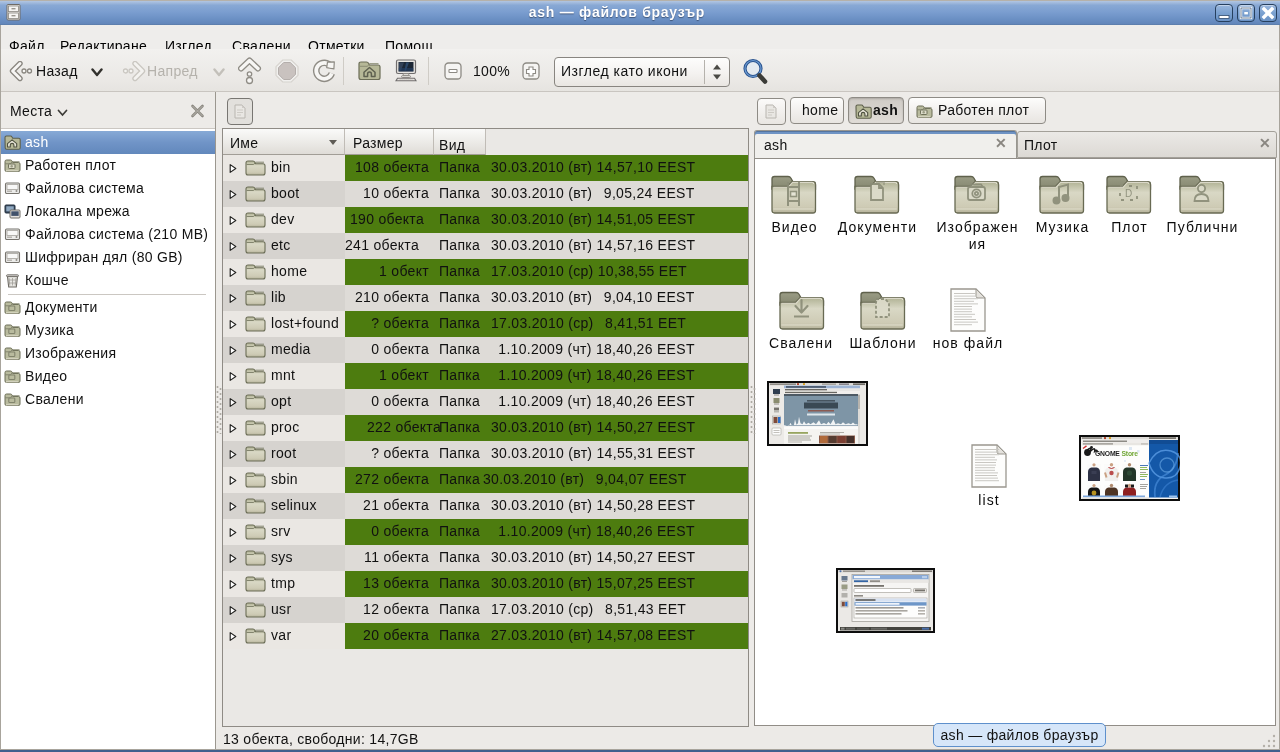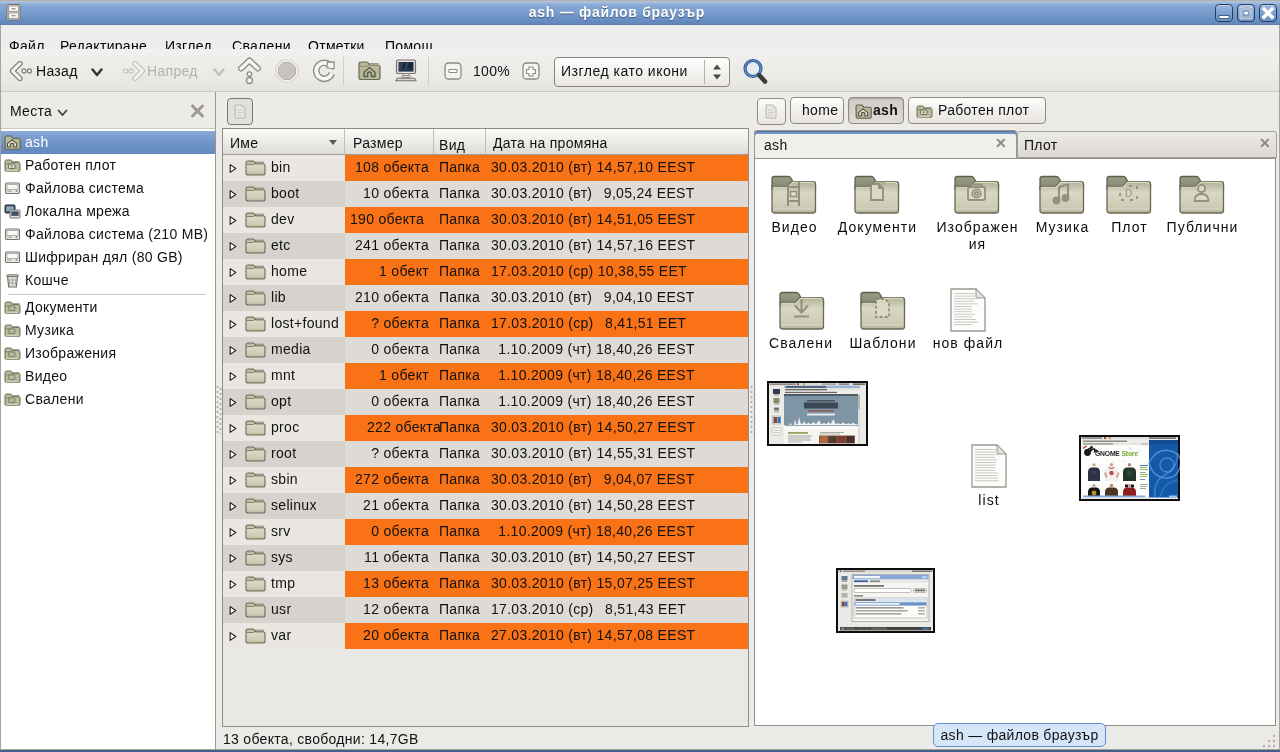--- a/index.html
+++ b/index.html
@@ -13,21 +13,21 @@
 .tsep{top:57px;width:1px;height:28px;background:#cfccc6;}
 #sidebar-head{left:1px;top:92px;width:215px;height:37px;border-bottom:1px solid #cbc7c2;}
 #sidebar{left:1px;top:129px;width:214px;height:620px;background:#fff;}
 #sidebar-border{left:215px;top:92px;width:1px;height:657px;background:#9b978f;}
 .srow{left:0;width:214px;height:23px;}
 .srow .lbl{position:absolute;left:25px;top:3px;}
 .sel{left:0;width:215px;background:linear-gradient(180deg,#87aad6 0%,#7094c7 50%,#6288bc 100%);color:#fff;}
 #midpane{left:222px;top:128px;width:527px;height:599px;border:1px solid #8f8b85;background:#eae8e5;}
 .lhead{top:0;height:26px;background:linear-gradient(180deg,#fafaf9 0%,#eeedea 45%,#dfdcd7 100%);border-right:1px solid #c0bcb6;border-bottom:1px solid #a19d96;}
 .lrow{left:0;width:525px;height:26px;}
-.r0{background:#f97316;text-decoration:underline;}
+.r0{background:#4d7c0f;text-decoration:underline;}
 .r1{background:#dedbd7;}
 .c0{background:#eae7e3;}
 .c1{background:#d6d3cf;}
 .cell{position:absolute;top:4px;}
 #statusbar{left:216px;top:727px;width:1064px;height:22px;background:#eceae7;}
 #rp-white{left:754px;top:158px;width:522px;height:568px;background:#fff;border:1px solid #918d87;}
 .crumb{top:97px;height:27px;border:1px solid #8e8b85;border-radius:4px;background:linear-gradient(180deg,#fdfdfc 0%,#f2f0ee 50%,#e8e5e1 100%);}
 .crumb.pressed{background:linear-gradient(180deg,#cfcbc5 0%,#d9d5d0 60%,#e0dcd7 100%);box-shadow:inset 0 1px 2px rgba(0,0,0,.18);}
 .tab-x{color:#8a8781;font-size:14px;font-weight:bold;}
 .ilabel{position:absolute;text-align:center;line-height:17px;letter-spacing:1.05px;color:#0c0c0c;}
@@ -292,23 +292,20 @@
       <svg class="abs" style="left:105px;top:10px" width="10" height="7" viewBox="0 0 10 7">
         <path d="M1,1 L5,6 L9,1 Z" fill="#5e5b55"></path>
       </svg>
     </div>
     <div class="lhead abs" style="left:122px;width:89px">
       <span class="abs" style="left:8px;top:6px">Размер</span>
     </div>
     <div class="lhead abs" style="left:211px;width:52px">
       <span class="abs" style="left:5px;top:8px">Вид</span>
     </div>
-    <div class="lhead abs" style="left:263px;width:262px;border-right:none">
-      <span class="abs" style="left:7px;top:6px">Дата на промяна</span>
-    </div>
     <div class="lrow r0 abs" style="top:26px">
       <div class="abs c0" style="left:0;top:0;width:122px;height:26px"></div>
       <svg class="abs" style="left:5px;top:8px" width="10" height="11" viewBox="0 0 10 11">
         <path d="M2.2,1.6 L7.8,5.5 L2.2,9.4 Z" fill="#fff" stroke="#222220" stroke-width="1.15" stroke-linejoin="round"></path>
       </svg>
       <svg class="abs" style="left:22px;top:3px" width="21" height="19" viewBox="0 0 21 19">
         <use href="#folder20"></use>
       </svg>
       <span class="cell" style="left:48px">bin</span>
       <span class="cell" style="left:122px;width:84px;text-align:right">108 обекта</span>
@@ -343,21 +340,21 @@
     </div>
     <div class="lrow r1 abs" style="top:104px">
       <div class="abs c1" style="left:0;top:0;width:122px;height:26px"></div>
       <svg class="abs" style="left:5px;top:8px" width="10" height="11" viewBox="0 0 10 11">
         <path d="M2.2,1.6 L7.8,5.5 L2.2,9.4 Z" fill="#fff" stroke="#222220" stroke-width="1.15" stroke-linejoin="round"></path>
       </svg>
       <svg class="abs" style="left:22px;top:3px" width="21" height="19" viewBox="0 0 21 19">
         <use href="#folder20"></use>
       </svg>
       <span class="cell" style="left:48px">etc</span>
-      <span class="cell" style="left:122px;width:84px;text-align:right">241 обекта</span>
+      <span class="cell" style="left:122px;width:84px;text-align:left">241 обекта</span>
       <span class="cell" style="left:216px">Папка</span>
       <span class="cell" style="left:268px">30.03.2010 (вт) 14,57,16 EEST</span>
     </div>
     <div class="lrow r0 abs" style="top:130px">
       <div class="abs c0" style="left:0;top:0;width:122px;height:26px"></div>
       <svg class="abs" style="left:5px;top:8px" width="10" height="11" viewBox="0 0 10 11">
         <path d="M2.2,1.6 L7.8,5.5 L2.2,9.4 Z" fill="#fff" stroke="#222220" stroke-width="1.15" stroke-linejoin="round"></path>
       </svg>
       <svg class="abs" style="left:22px;top:3px" width="21" height="19" viewBox="0 0 21 19">
         <use href="#folder20"></use>
@@ -462,21 +459,21 @@
       <div class="abs c0" style="left:0;top:0;width:122px;height:26px"></div>
       <svg class="abs" style="left:5px;top:8px" width="10" height="11" viewBox="0 0 10 11">
         <path d="M2.2,1.6 L7.8,5.5 L2.2,9.4 Z" fill="#fff" stroke="#222220" stroke-width="1.15" stroke-linejoin="round"></path>
       </svg>
       <svg class="abs" style="left:22px;top:3px" width="21" height="19" viewBox="0 0 21 19">
         <use href="#folder20"></use>
       </svg>
       <span class="cell" style="left:48px">sbin</span>
       <span class="cell" style="left:122px;width:84px;text-align:right">272 обекта</span>
       <span class="cell" style="left:216px">Папка</span>
-      <span class="cell" style="left:268px">30.03.2010 (вт)  9,04,07 EEST</span>
+      <span class="cell" style="left:260px">30.03.2010 (вт)  9,04,07 EEST</span>
     </div>
     <div class="lrow r1 abs" style="top:364px">
       <div class="abs c1" style="left:0;top:0;width:122px;height:26px"></div>
       <svg class="abs" style="left:5px;top:8px" width="10" height="11" viewBox="0 0 10 11">
         <path d="M2.2,1.6 L7.8,5.5 L2.2,9.4 Z" fill="#fff" stroke="#222220" stroke-width="1.15" stroke-linejoin="round"></path>
       </svg>
       <svg class="abs" style="left:22px;top:3px" width="21" height="19" viewBox="0 0 21 19">
         <use href="#folder20"></use>
       </svg>
       <span class="cell" style="left:48px">selinux</span>

